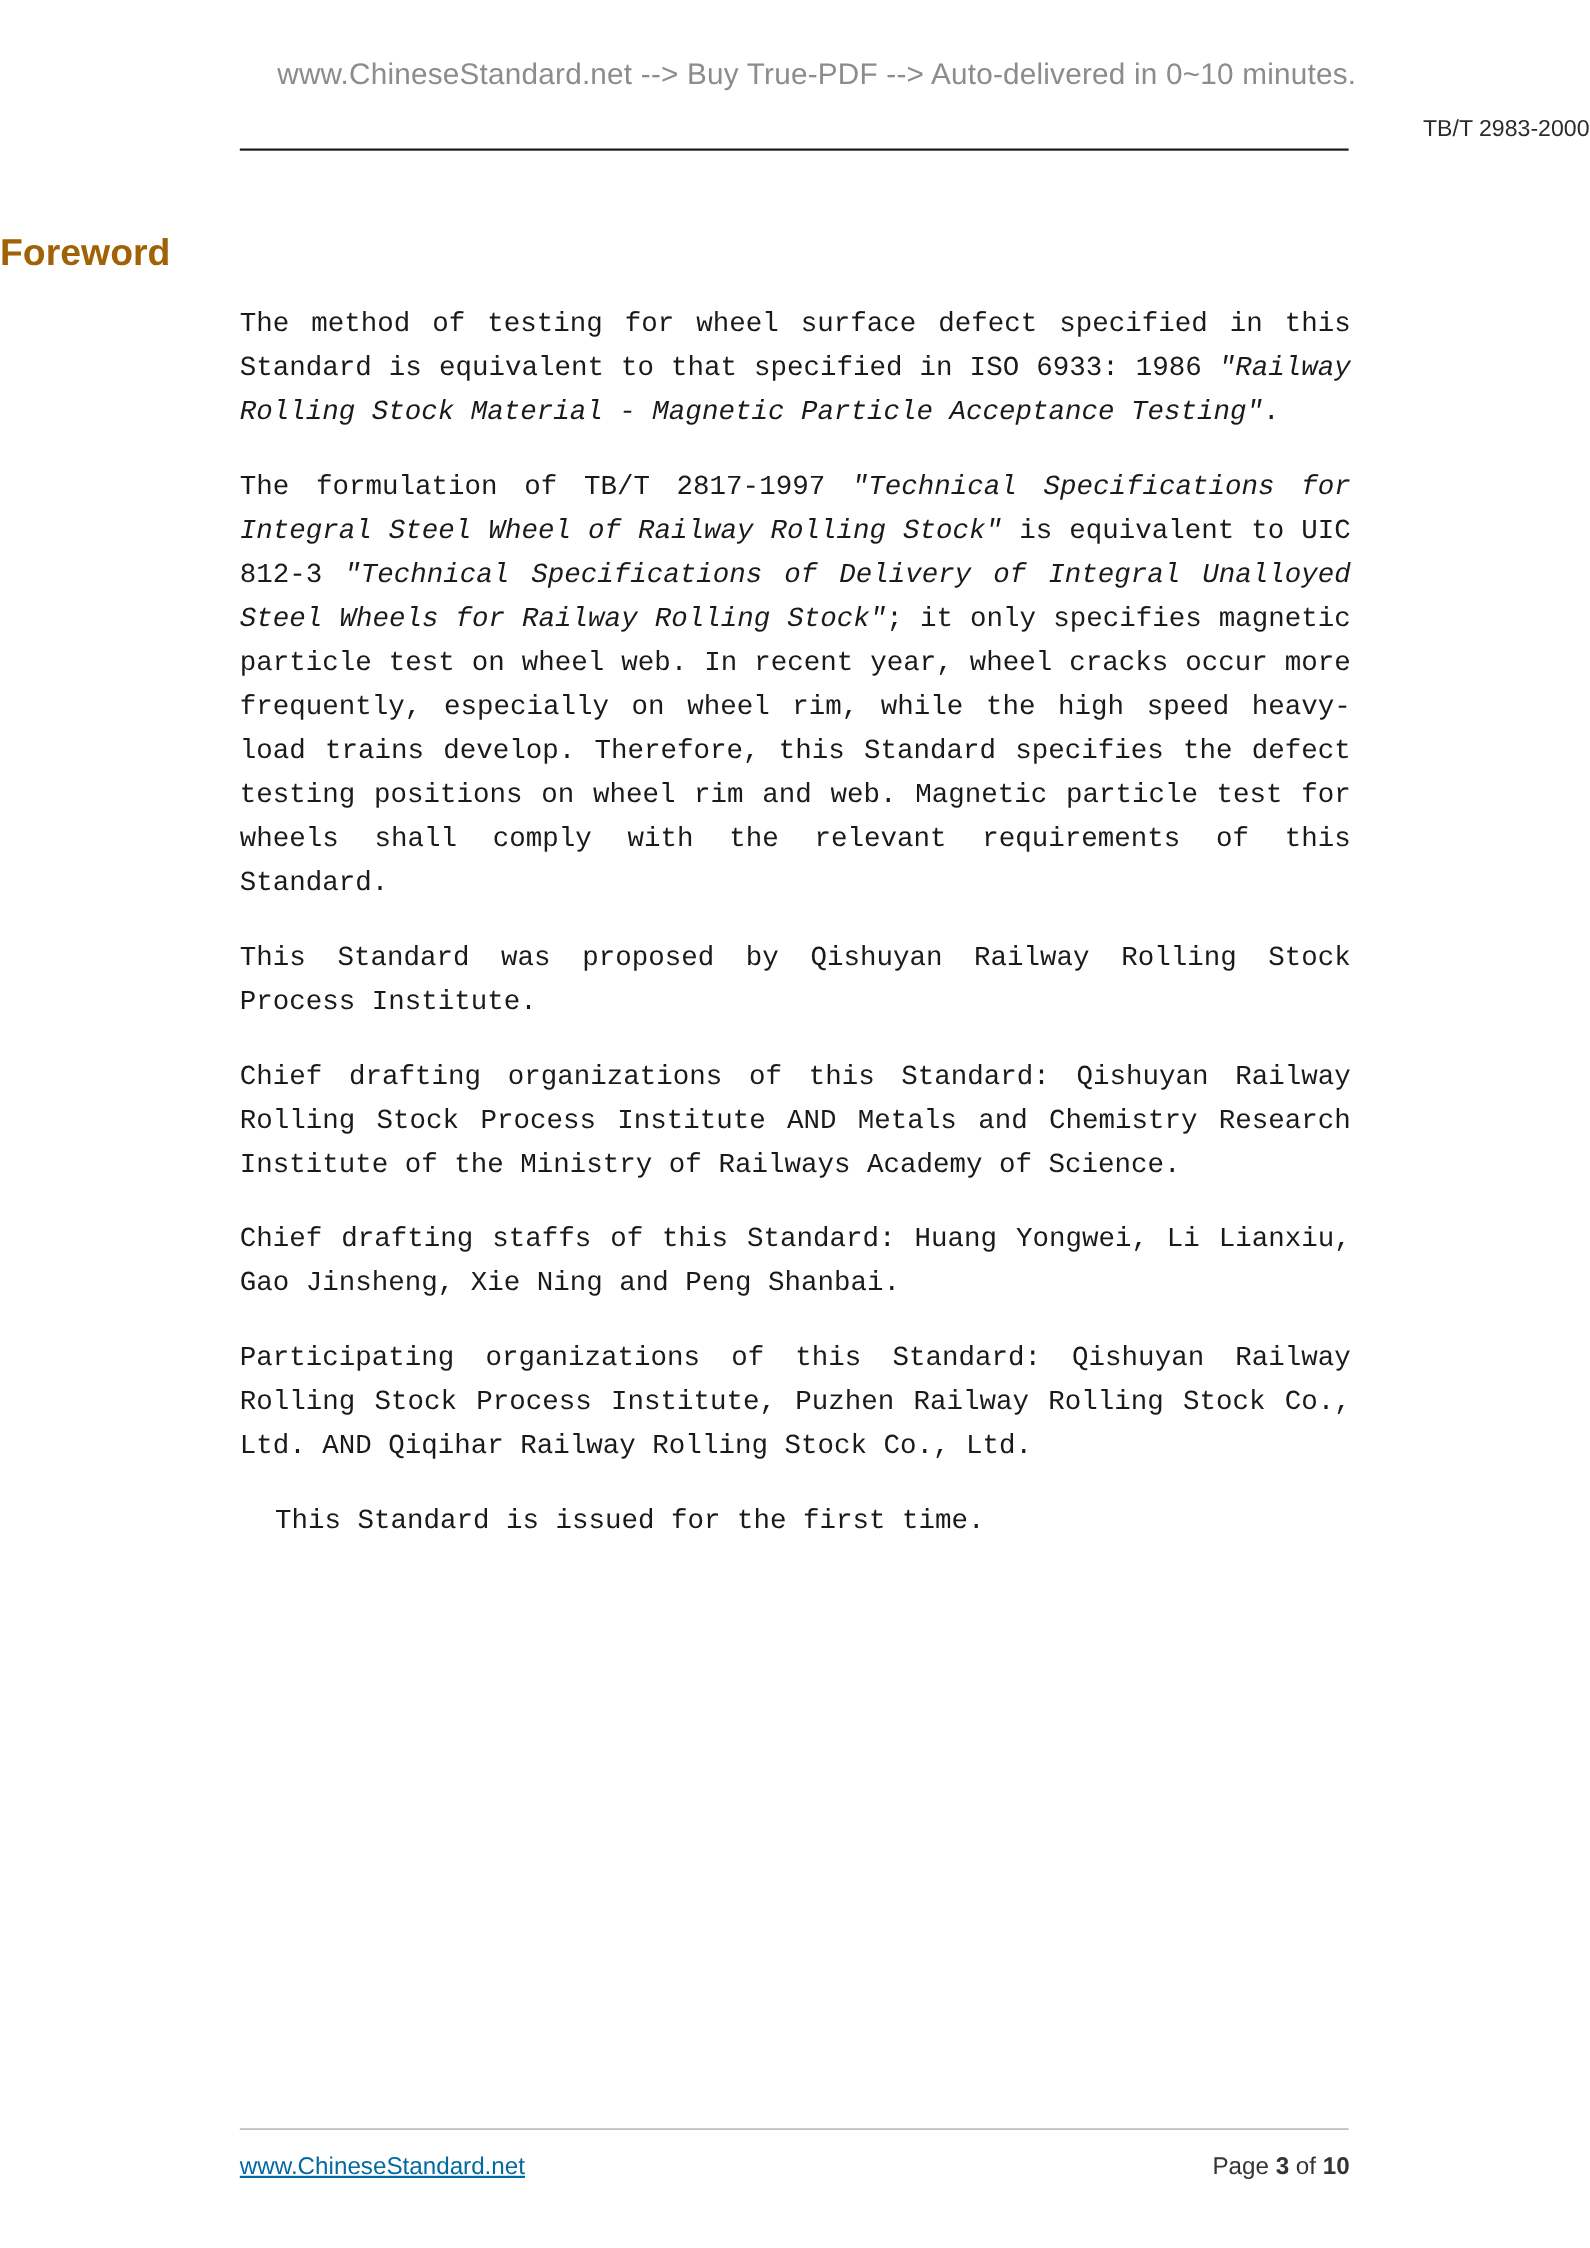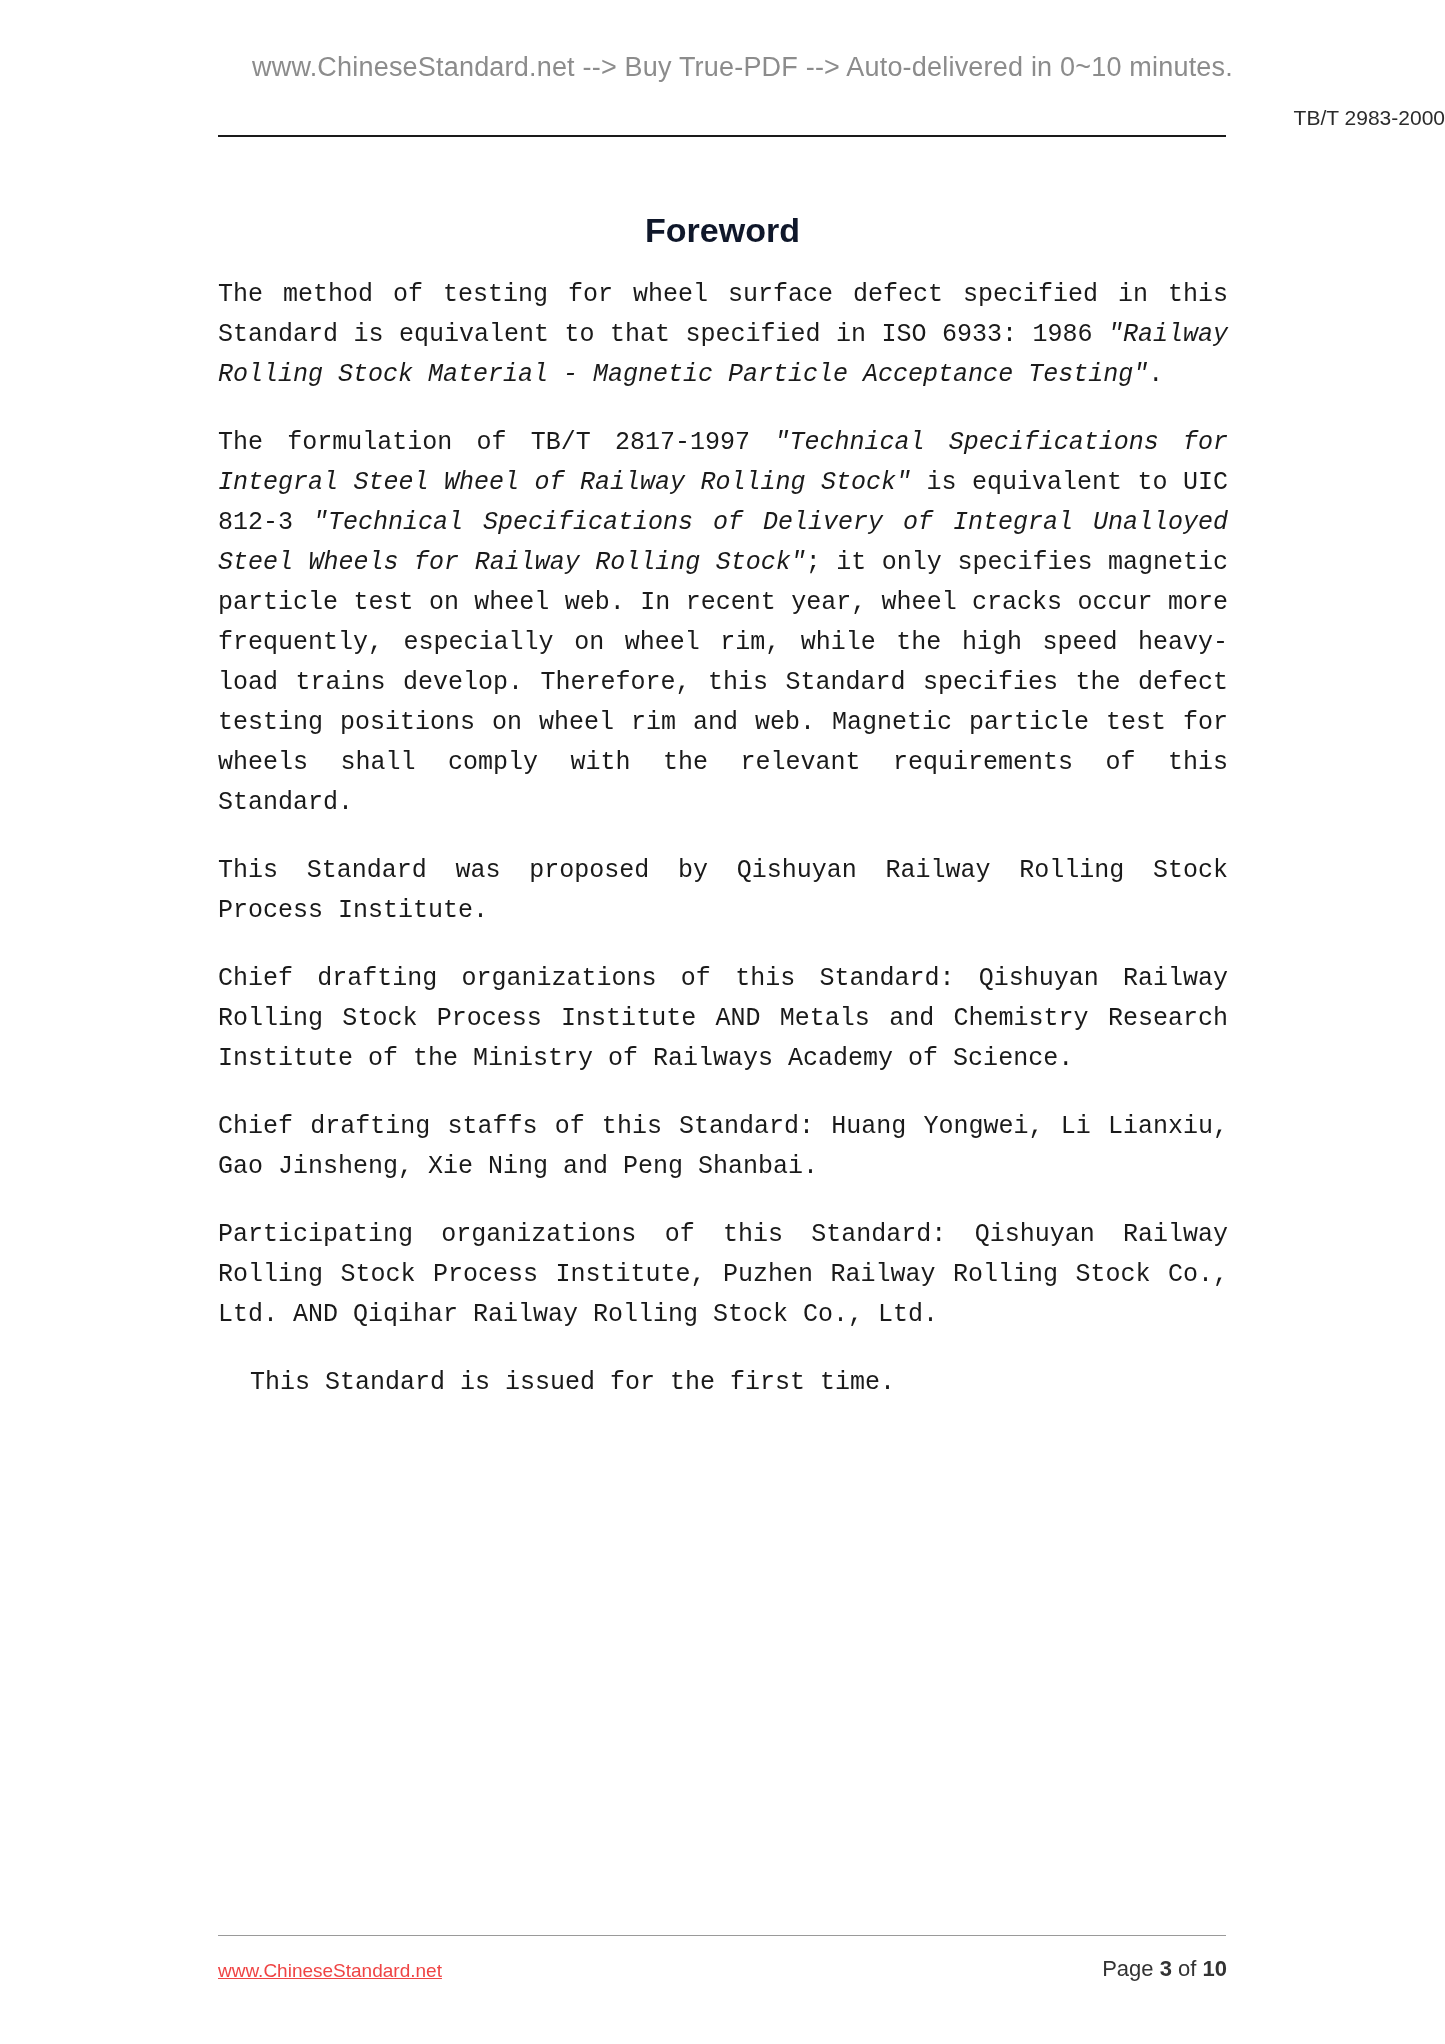--- a/index.html
+++ b/index.html
@@ -48,24 +48,23 @@
     top: 135px;
     left: 218px;
     width: 1008px;
     border-top: 2px solid #1a1a1a;
   }
   .title {
     position: absolute;
     top: 188px;
     left: 0;
     width: 1445px;
-    text-align: center;
     font-size: 34px;
     font-weight: bold;
-    color: #0f172a;
+    color: #a16207;
   }
   .content {
     position: absolute;
     top: 275px;
     left: 218px;
     width: 1010px;
   }
   .para {
     font-size: 25px;
     line-height: 40px;
@@ -86,22 +85,22 @@
     position: absolute;
     bottom: 108px;
     left: 218px;
     width: 1008px;
     border-top: 1px solid #9a9a9a;
   }
   .footer-left {
     position: absolute;
     bottom: 62px;
     left: 218px;
-    font-size: 19px;
-    color: #ef4444;
+    font-size: 22px;
+    color: #0369a1;
   }
   .footer-right {
     position: absolute;
     bottom: 62px;
     right: 218px;
     font-size: 22px;
     color: #333333;
     margin-top: 48px;
   }
   .footer-right b {

